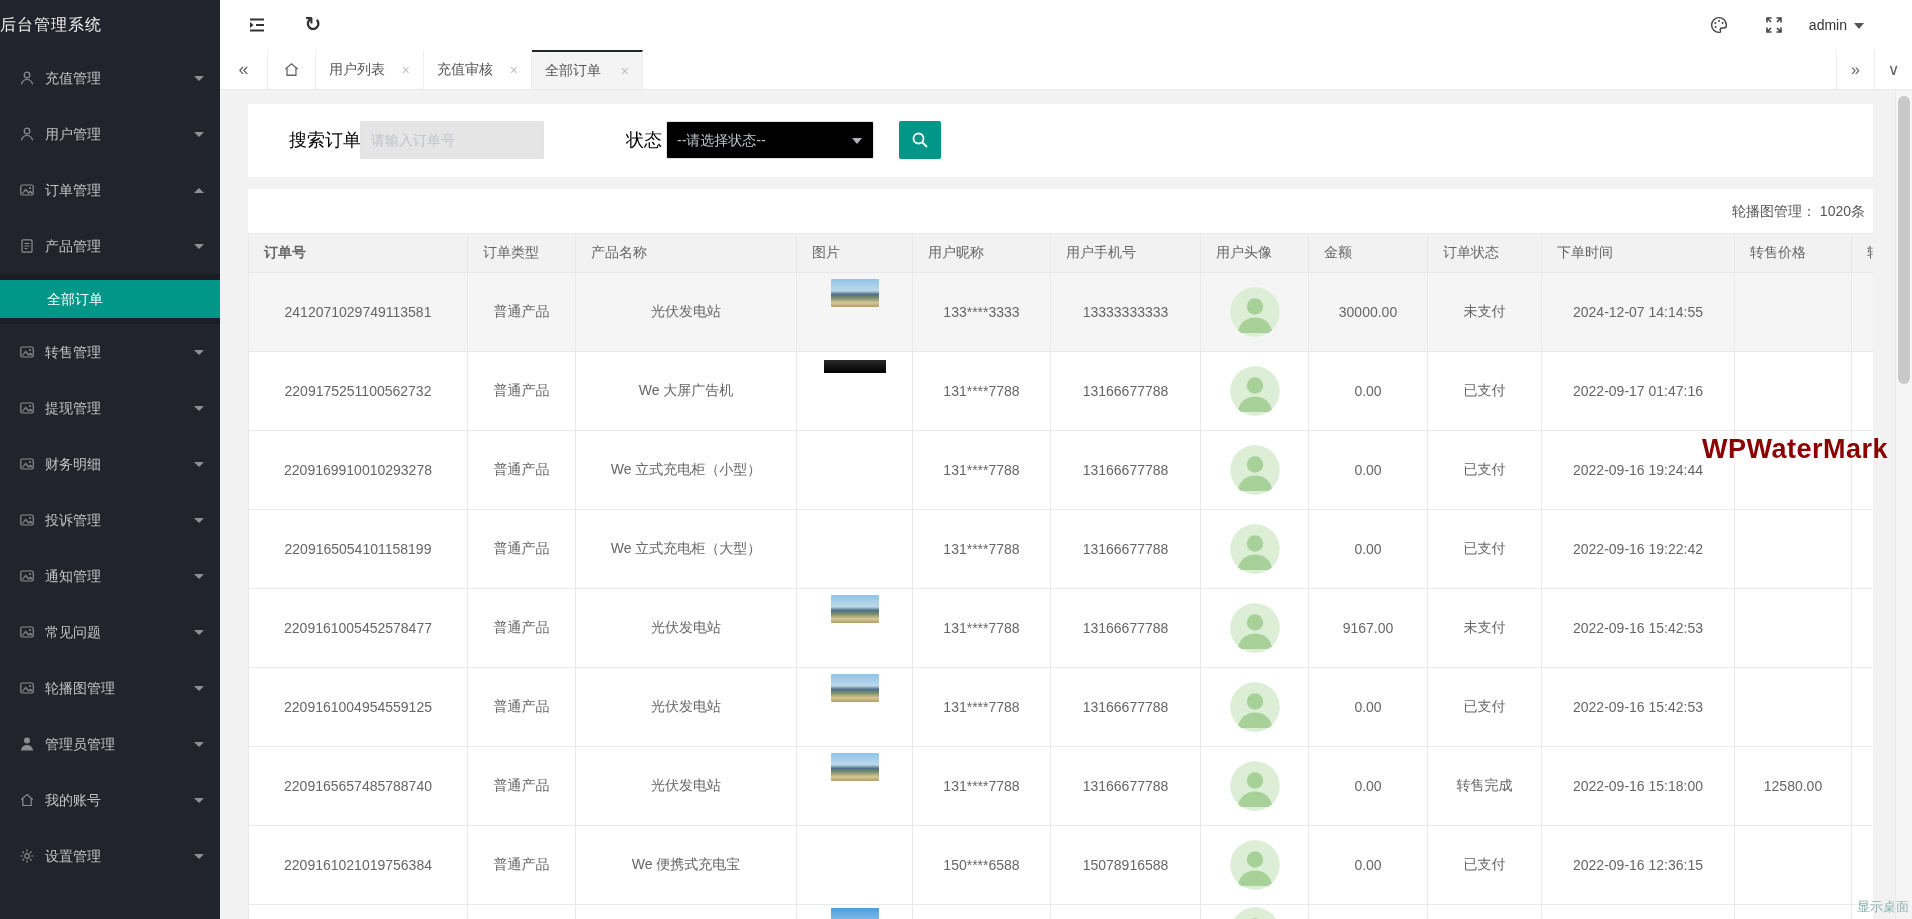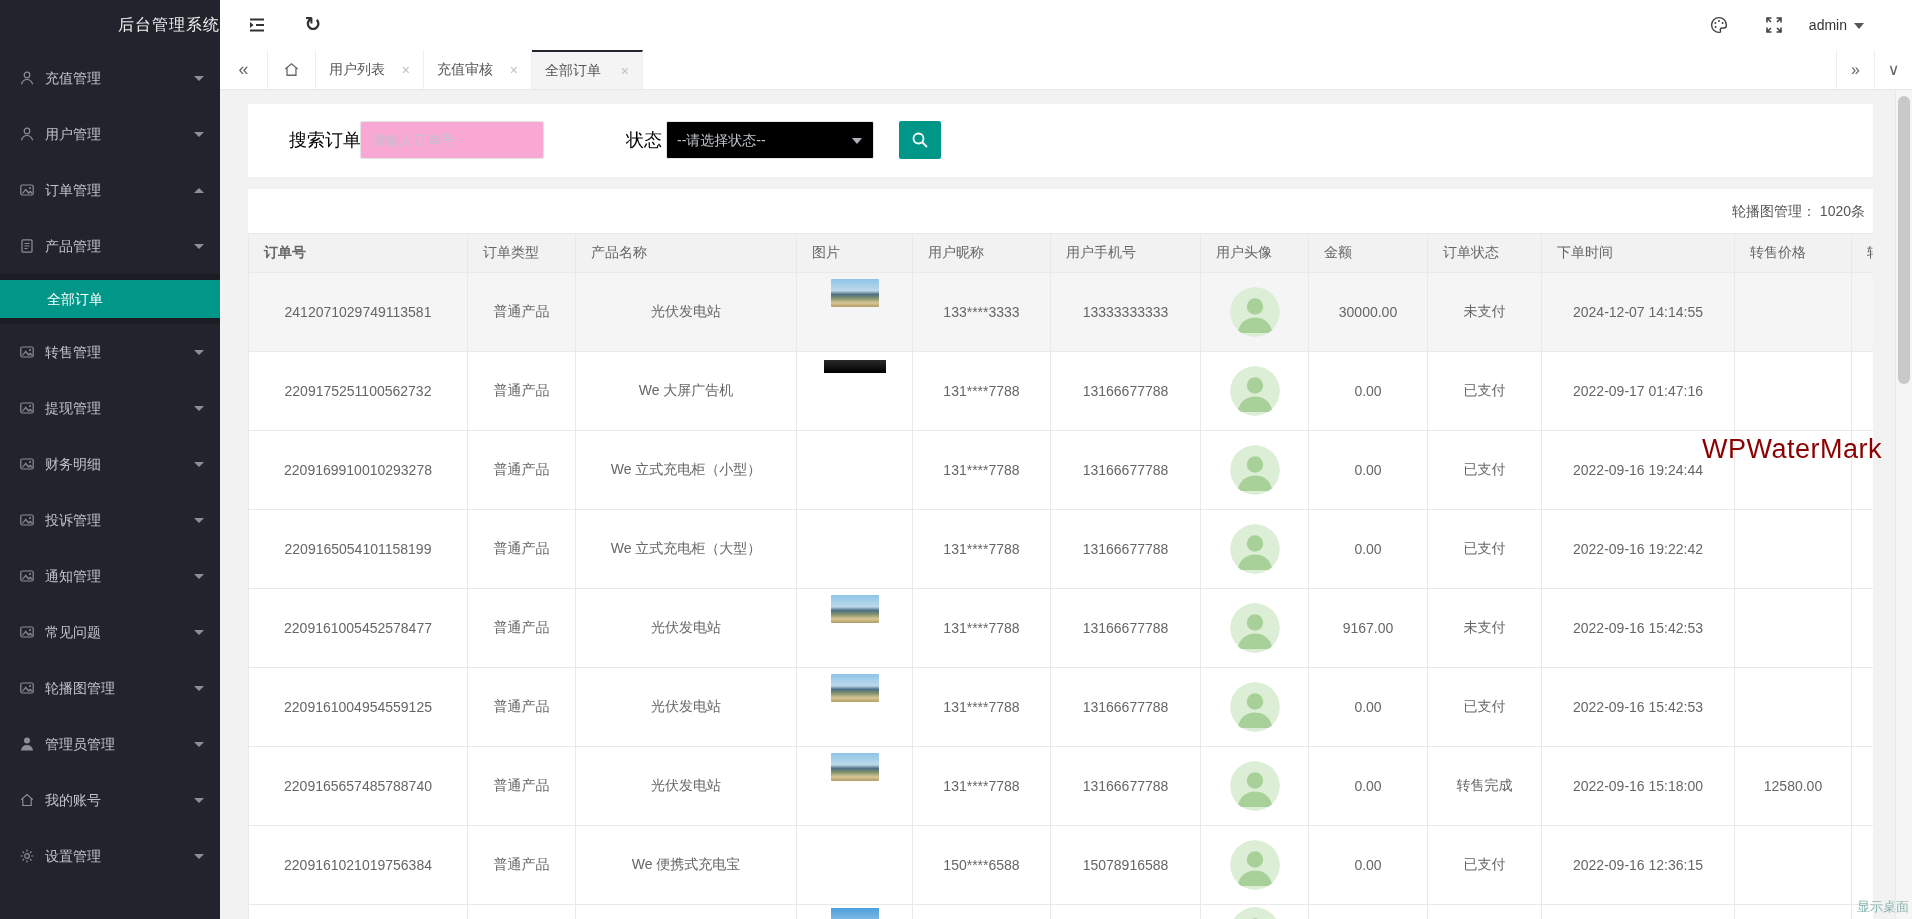--- a/index.html
+++ b/index.html
@@ -1,21 +1,21 @@
 <!DOCTYPE html>
 <html><head>
 <meta charset="utf-8">
 <style>
   html,body{margin:0;padding:0}
   body{width:1912px;height:919px;overflow:hidden;position:relative;background:#f2f2f2;
        font-family:"Liberation Sans","DejaVu Sans",sans-serif}
 
   
   .sidebar{position:absolute;left:0;top:0;width:220px;height:919px;background:#21242c;z-index:6}
-  .side-title{height:50px;line-height:50px;text-align:right;color:#f1f1f1;font-size:16px;letter-spacing:1px}
+  .side-title{height:50px;line-height:50px;text-align:left;color:#f1f1f1;font-size:16px;letter-spacing:1px}
   .side-item{position:relative;height:56px;line-height:56px;color:#c0c3c8;font-size:14px;cursor:pointer}
   .side-item .lab{position:absolute;left:45px}
   .side-item .ico{position:absolute;left:19px;top:50%;transform:translateY(-50%);width:16px;height:16px;opacity:.8}
   .ico svg{width:16px;height:16px;display:block}
   .chev{position:absolute;left:194px;top:50%;margin-top:-2px;width:0;height:0;
         border-left:5px solid transparent;border-right:5px solid transparent;border-top:5px solid #8d9095}
   .chev.up{border-top:none;border-bottom:5px solid #8d9095}
   .submenu{background:#1a1d24;padding:6px 0}
   .sub-item{height:38px;line-height:38px;padding-left:47px;font-size:14px;color:#d6d8db;cursor:pointer}
   .sub-item.active{background:#009688;color:#fff}
@@ -43,21 +43,21 @@
   .tab-right{margin-left:auto;display:flex}
   .tab-right .tab-cell{width:38px;border-right:none;border-left:1px solid #eee;color:#666;font-size:16px}
 
   
   .card{position:absolute;background:#fff}
   .card-search{left:248px;top:104px;width:1625px;height:73px}
   .fld-label{position:absolute;top:0;height:73px;line-height:73px;font-size:18px;color:#000000}
   .lab-order{left:41px}
   .lab-status{left:378px}
   .inp{position:absolute;top:17px;height:38px;box-sizing:border-box;border:1px solid #e3e3e3;border-radius:2px;
-       font-size:14px;color:#666;padding:0 10px;background:#f9a8d4;outline:none}
+       font-size:14px;color:#666;padding:0 10px;background:#e5e5e5;outline:none}
   .inp::placeholder{color:#bfc3cb}
   .inp-order{left:112px;width:184px}
   .select{position:absolute;left:418px;top:17px;width:208px;height:38px;box-sizing:border-box;border:1px solid #e3e3e3;
        border-radius:2px;font-size:14px;color:#bfc3cb;line-height:36px;padding:0 10px;cursor:pointer;background:#000000}
   .select .arr{position:absolute;right:11px;top:16px;width:0;height:0;
        border-left:5px solid transparent;border-right:5px solid transparent;border-top:6px solid #b0b3b9}
   .btn-search{position:absolute;left:651px;top:17px;width:42px;height:38px;background:#009688;border:none;border-radius:2px;
        cursor:pointer;display:flex;align-items:center;justify-content:center}
   .btn-search svg{width:18px;height:18px}
 
@@ -72,21 +72,21 @@
   tr.partial td{vertical-align:top}
 
   .photo{width:48px;height:28px;margin:6px auto 0;border-radius:1px;
       background:linear-gradient(180deg,#8ec4e8 0%,#bcd9ea 42%,#4d6f86 55%,#7d8f6b 68%,#d8c794 85%,#b19c66 100%)}
   .photo-dark{width:62px;height:13px;margin:8px auto 0;background:linear-gradient(180deg,#2a2a2a,#000)}
   .photo-blue{width:48px;height:22px;margin:3px auto 0;background:linear-gradient(180deg,#4d9fdd,#a8d0f0)}
   .avatar{width:50px;height:50px;margin:0 auto;border-radius:50%;overflow:hidden}
   .avatar svg{display:block;width:50px;height:50px}
   tr.partial .avatar{margin-top:2px}
 
-  .watermark{position:absolute;left:1702px;top:434px;font-size:27px;font-weight:normal;color:#8b0000;z-index:9;letter-spacing:0.5px}
+  .watermark{position:absolute;left:1702px;top:434px;font-size:27px;font-weight:bold;color:#8b0000;z-index:9;letter-spacing:0.5px}
   .corner{position:absolute;right:3px;top:898px;font-size:13px;color:rgba(130,175,170,.95);z-index:10}
 
   .sb-track{position:absolute;left:1895px;top:90px;width:17px;height:829px;background:#f5f5f5;border-left:1px solid #e9e9e9;z-index:8}
   .sb-thumb{position:absolute;left:2px;top:6px;width:12px;height:288px;background:#c9c9c9;border-radius:6px;cursor:pointer}
 </style>
 </head>
 <body>
 
 <div class="sidebar">
   <div class="side-title">后台管理系统</div>

